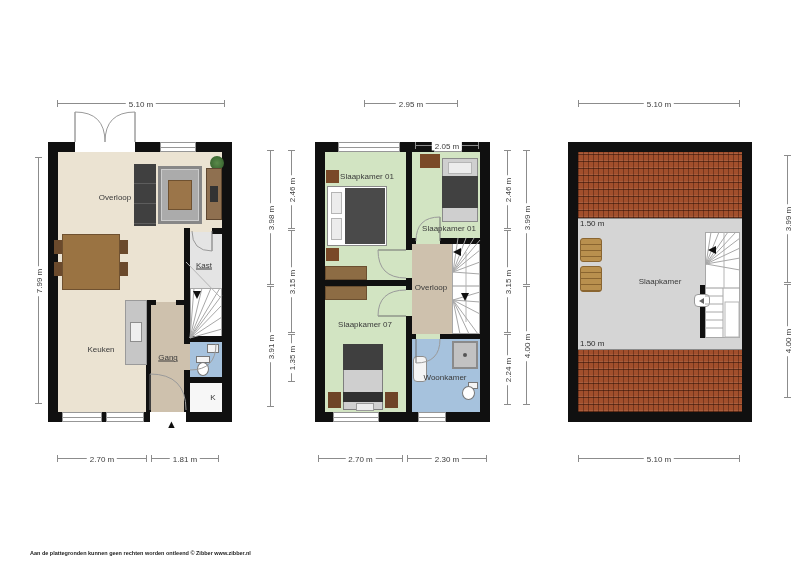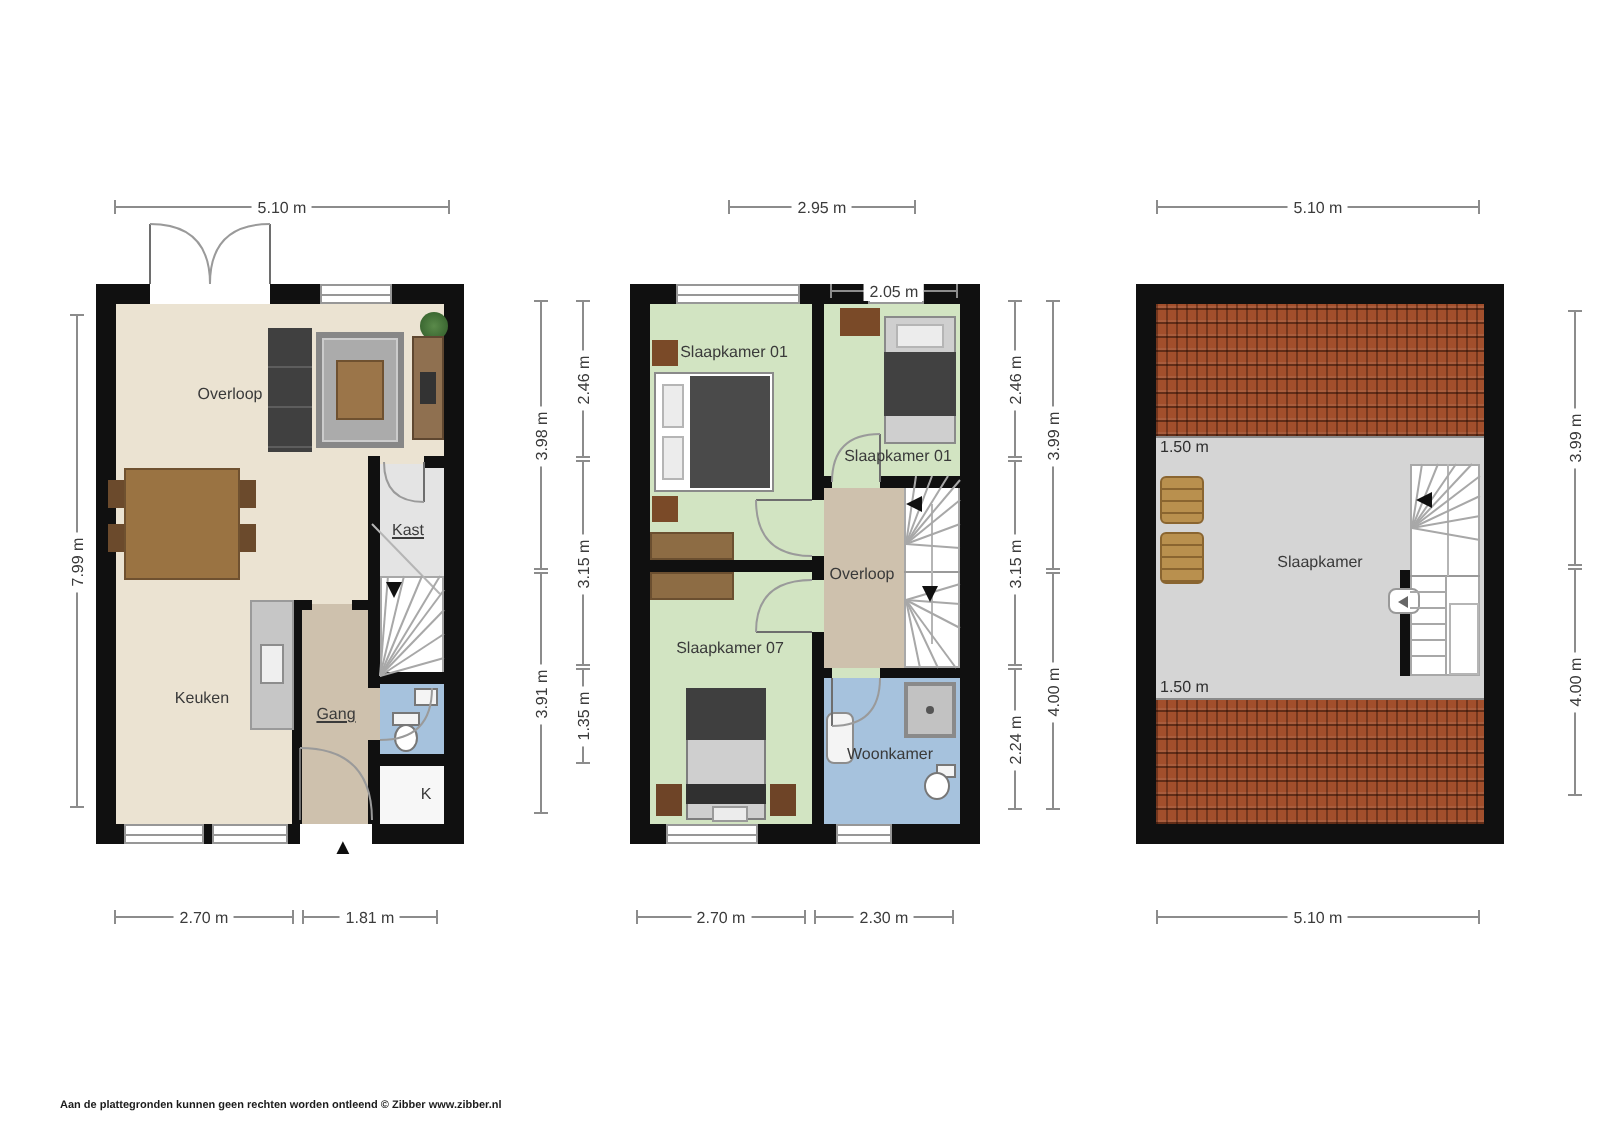--- a/index.html
+++ b/index.html
@@ -231,21 +231,21 @@
       <div class="tick l"></div>
       <div class="tick r"></div>
     <span class="lbl">2.05 m</span>
   </div>
   <div class="hdim" style="left:318px;top:454px;width:85px;">
     <div class="line"></div>
       <div class="tick l"></div>
       <div class="tick r"></div>
     <span class="lbl">2.70 m</span>
   </div>
-  <div class="hdim" style="left:407px;top:454px;width:70px;">
+  <div class="hdim" style="left:407px;top:454px;width:80px;">
     <div class="line"></div>
       <div class="tick l"></div>
       <div class="tick r"></div>
     <span class="lbl">2.30 m</span>
   </div>
   <div class="vdim" style="left:266px;top:150px;height:135px;">
     <div class="line"></div>
       <div class="tick t"></div>
       <div class="tick b"></div>
     <span class="lbl">3.98 m</span>

